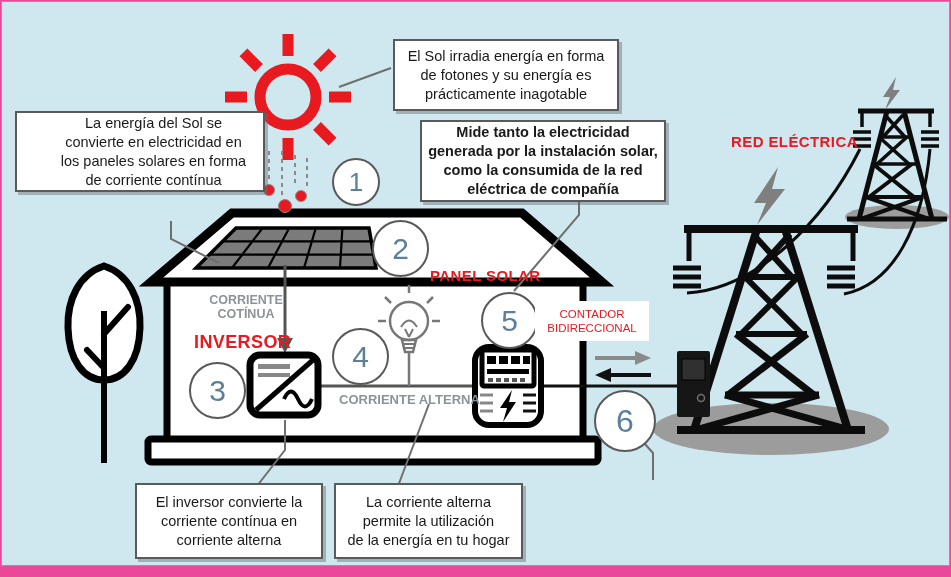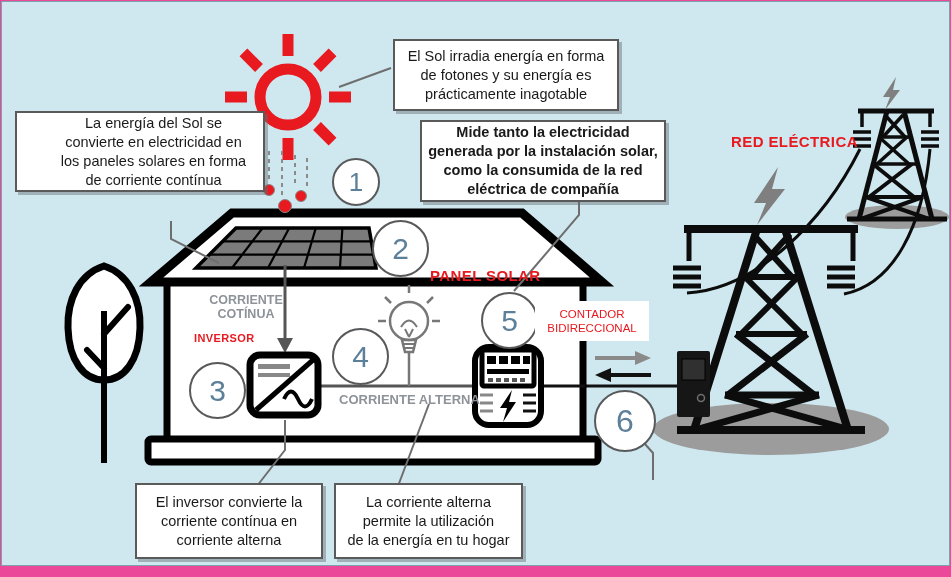--- a/index.html
+++ b/index.html
@@ -267,19 +267,19 @@
     <div class="step" style="left:187px;top:360px;width:53px;height:53px;font-size:30px;">3</div>
     <div class="step" style="left:330px;top:326px;width:53px;height:53px;font-size:30px;">4</div>
     <div class="step" style="left:479px;top:290px;width:53px;height:53px;font-size:30px;">5</div>
     <div class="step" style="left:592px;top:388px;width:58px;height:58px;font-size:32px;">6</div>
 
     <div class="lbl-red" style="left:428px;top:237px;font-size:15px;margin-top:28px;">PANEL SOLAR</div>
     <div class="contador-box">
       <span>CONTADOR
 BIDIRECCIONAL</span>
     </div>
-    <div class="lbl-red" style="left:192px;top:330px;font-size:11px;">INVERSOR</div>
+    <div class="lbl-red" style="left:192px;top:330px;font-size:18px;">INVERSOR</div>
     <div class="lbl-grey" style="left:196px;top:291px;width:96px;font-size:12.5px;line-height:14px;">CORRIENTE
 COTÍNUA</div>
     <div class="lbl-grey" style="left:337px;top:390px;font-size:13px;white-space:nowrap;">CORRIENTE ALTERNA</div>
     <div class="lbl-red" style="left:729px;top:131px;font-size:15px;">RED ELÉCTRICA</div>
   </div>
 </div>
 
 </body></html>

